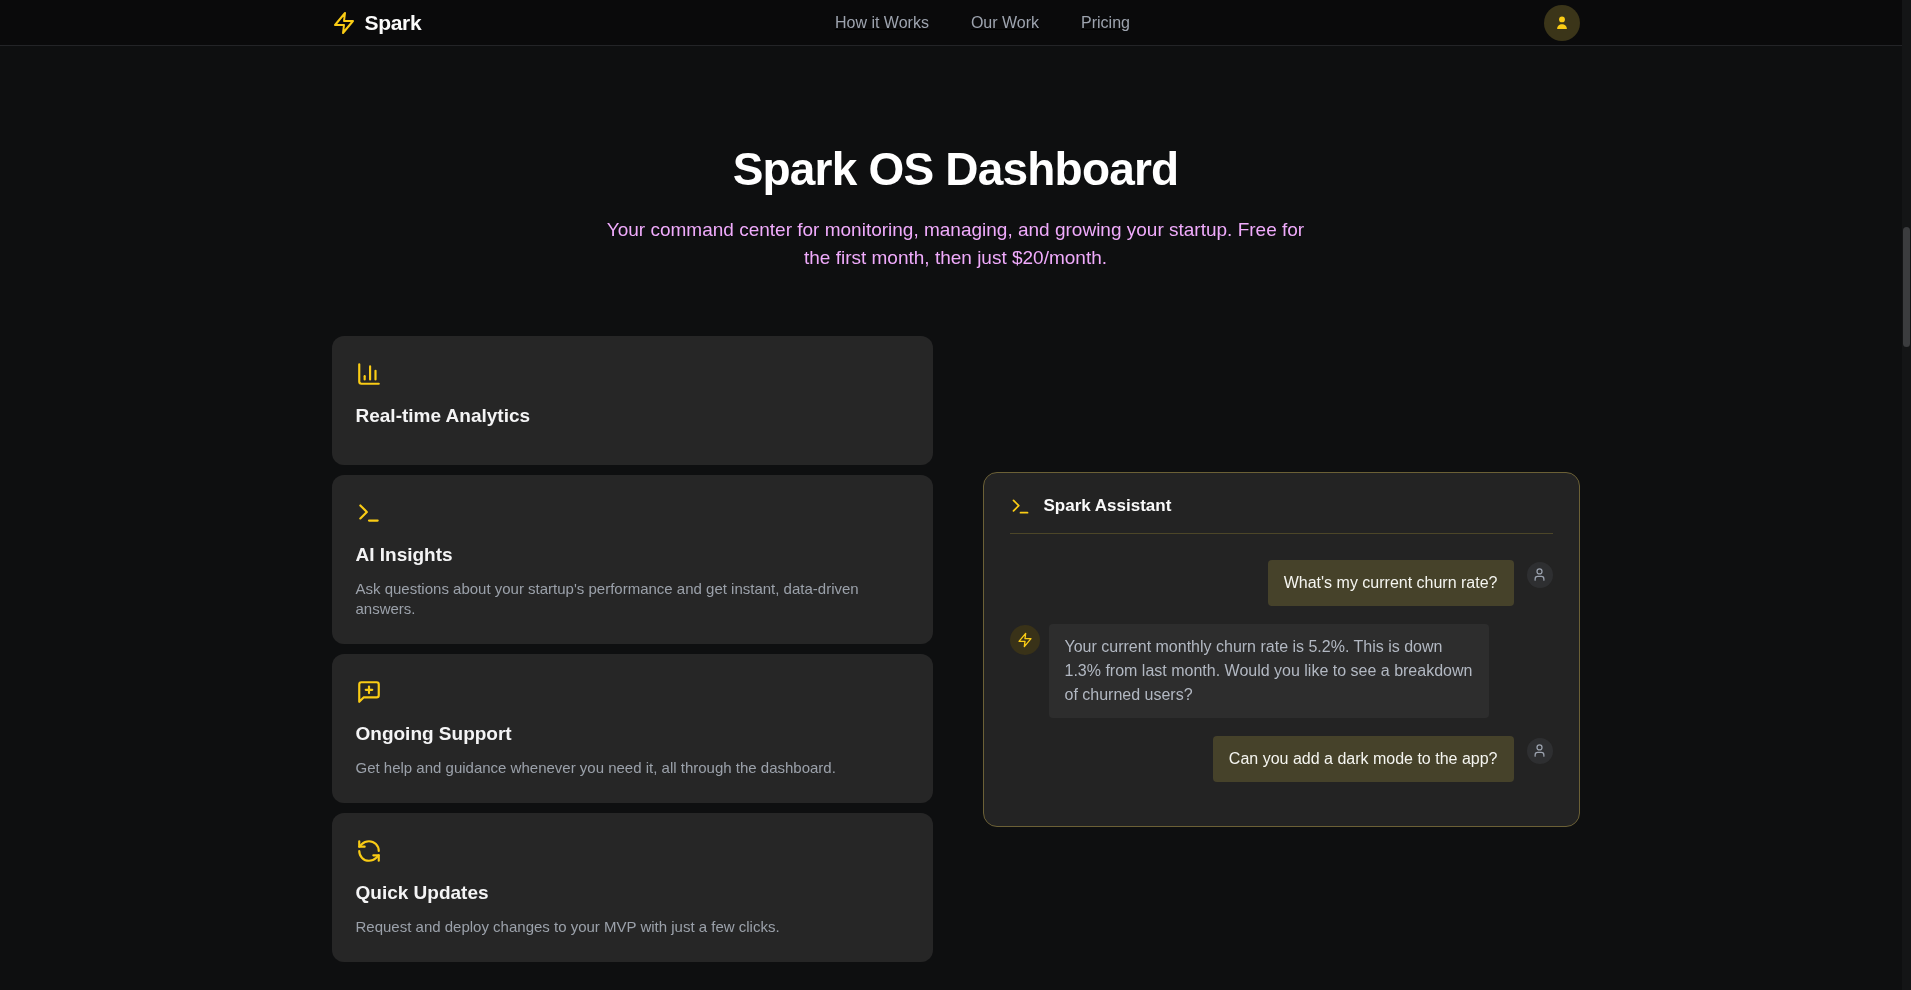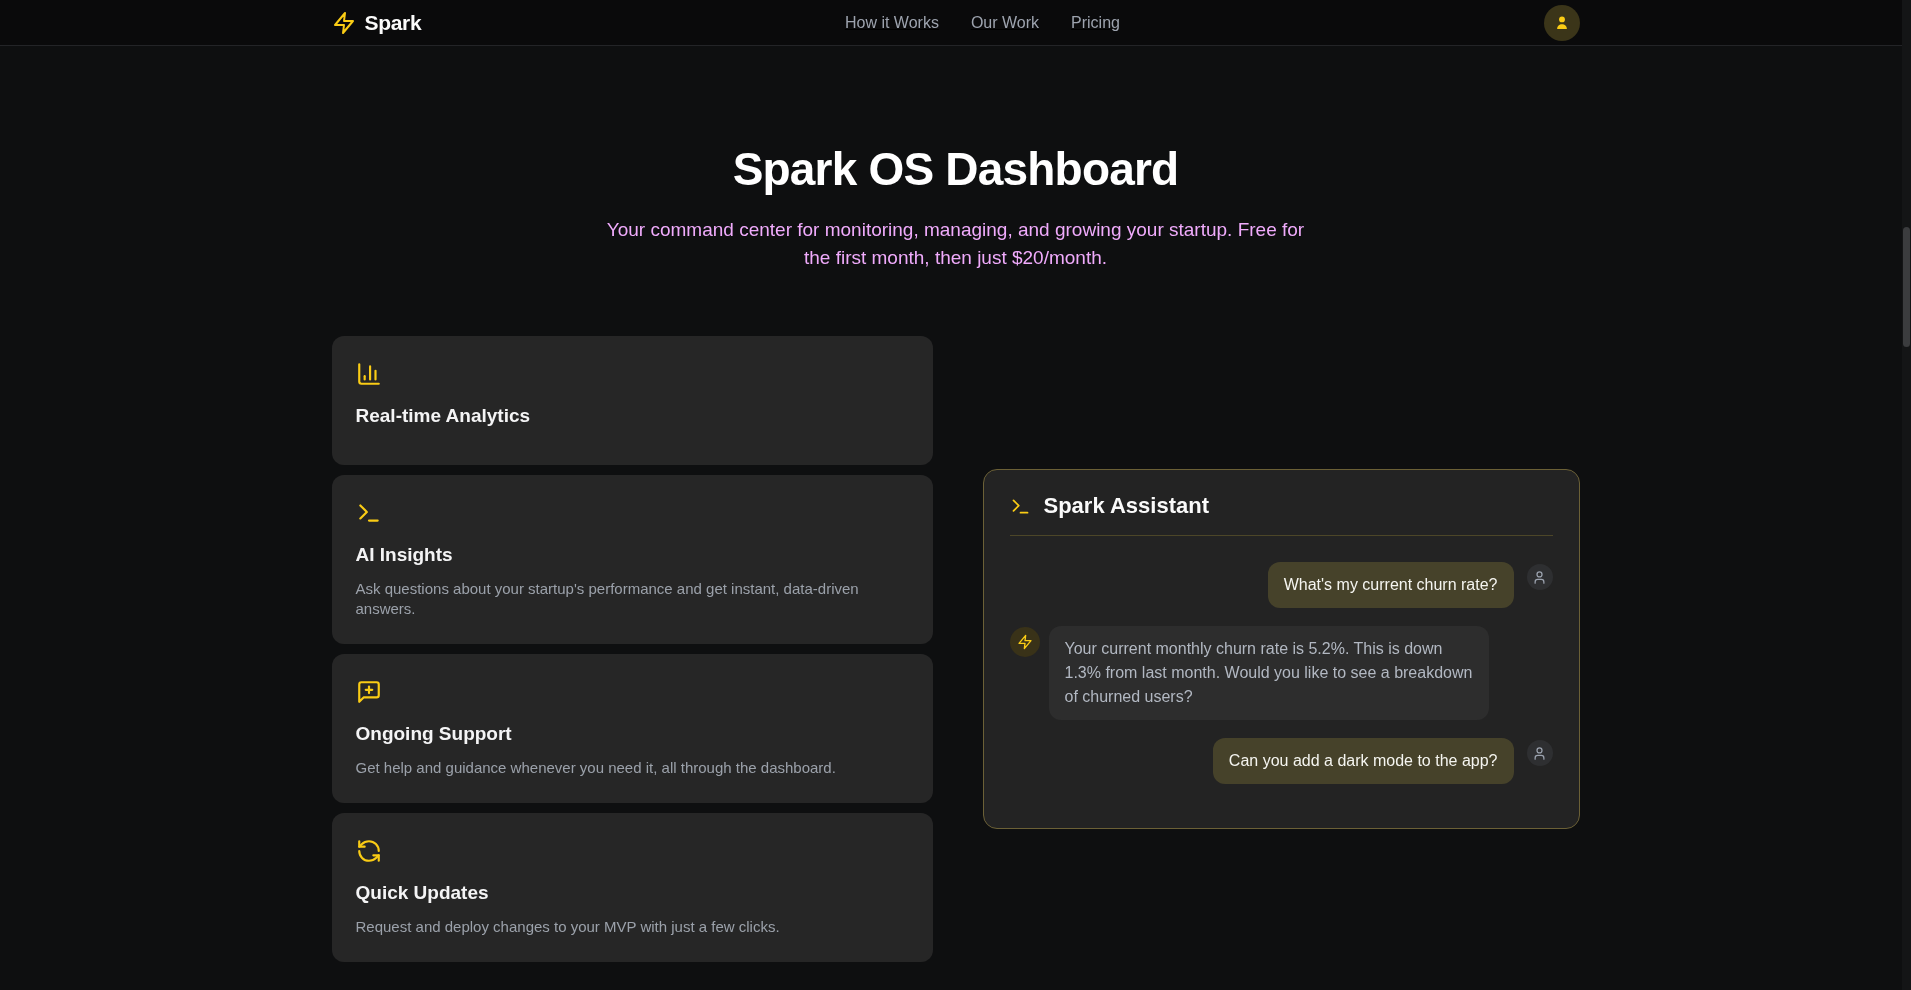--- a/index.html
+++ b/index.html
@@ -13,21 +13,21 @@
   .navbar {
     height:46px; background:#0a0a0b; border-bottom:1px solid #232427;
     display:flex; align-items:center;
   }
   .nav-inner {
     width:1280px; margin:0 auto; padding:0 16px;
     display:flex; align-items:center; justify-content:space-between;
   }
   .brand { display:flex; align-items:center; gap:9px; cursor:pointer; }
   .brand-name { color:#fafafa; font-size:21px; font-weight:700; letter-spacing:-0.3px; }
-  .nav-links { display:flex; align-items:center; gap:32px;text-decoration:underline; }
+  .nav-links { display:flex; align-items:center; gap:42px;text-decoration:underline; }
   .nav-link { color:#9da3ae; font-size:16px; cursor:pointer; text-decoration:none; }
   .avatar-btn {
     width:36px; height:36px; border-radius:50%; border:none; cursor:pointer;
     background:#3b3519; display:flex; align-items:center; justify-content:center;
   }
   
   .hero { text-align:center; padding-top:96px; }
   .hero-title { color:#ffffff; font-size:46px; font-weight:700; letter-spacing:-0.8px; }
   .hero-sub {
     margin:20px auto 0; max-width:700px;
@@ -49,26 +49,26 @@
   
   .chat {
     width:597px; flex:none;
     background:#232323; border:1px solid #6b6036; border-radius:14px;
     padding:23px 26px 44px;
   }
   .chat-header {
     display:flex; align-items:center; gap:13px;
     padding-bottom:16px; border-bottom:1px solid #4c4628;
   }
-  .chat-title { color:#fafafa; font-size:22px; font-weight:700; }
+  .chat-title { color:#fafafa; font-size:17px; font-weight:700; }
   .messages { padding-top:26px; display:flex; flex-direction:column; gap:18px; }
   .msg-row { display:flex; align-items:flex-start; }
   .msg-row.user { justify-content:flex-end; gap:13px; }
   .msg-row.assistant { gap:9px; }
-  .bubble { border-radius:12px; padding:11px 16px; font-size:16px; line-height:24px; }
+  .bubble { border-radius:4px; padding:11px 16px; font-size:16px; line-height:24px; }
   .msg-row.user .bubble { background:#46422a; color:#f5f5f0; }
   .msg-row.assistant .bubble { background:#2d2d2d; color:#b2b8c2; max-width:440px; }
   .mini-avatar {
     border-radius:50%; flex:none;
     display:flex; align-items:center; justify-content:center;
   }
   .msg-row.user .mini-avatar { width:26px; height:26px; background:#2e2f31; color:#9ca3af; margin-top:2px; }
   .msg-row.assistant .mini-avatar { width:30px; height:30px; background:#393218; color:#facc15; margin-top:1px; }
   
   .scrollbar-track {

